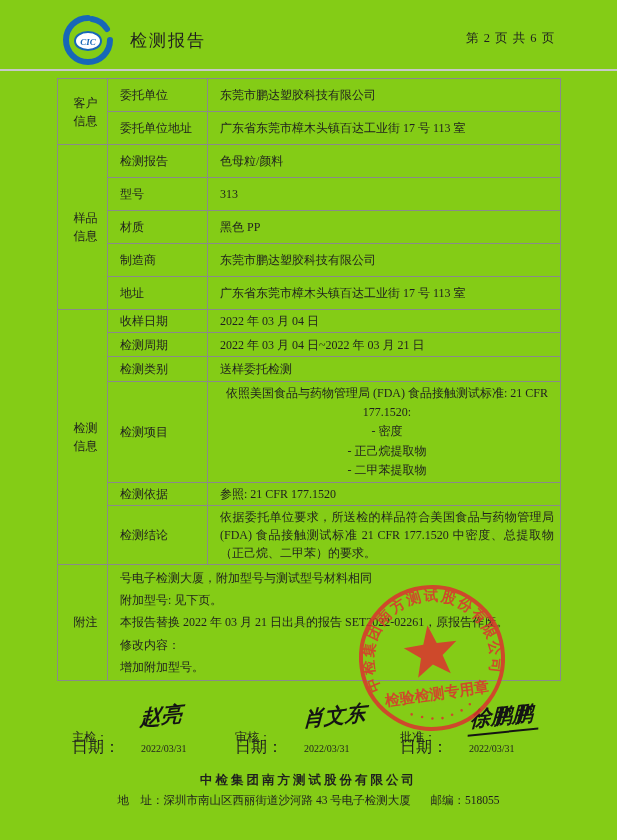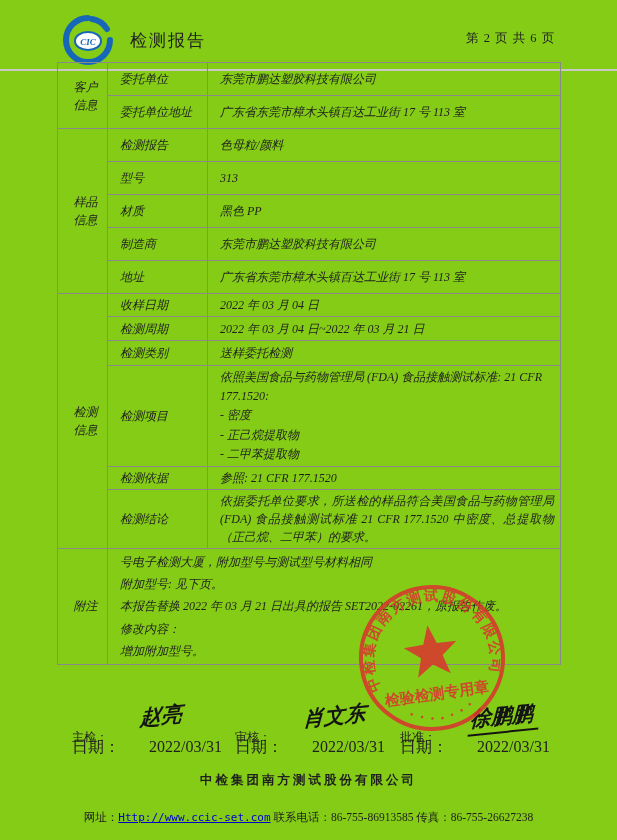--- a/index.html
+++ b/index.html
@@ -12,54 +12,53 @@
     overflow:hidden;
   }
   
   .hdr-logo{position:absolute;left:62px;top:14px;width:52px;height:52px;}
   .hdr-title{position:absolute;left:130px;top:29px;font-size:17px;font-weight:normal;letter-spacing:2px;}
   .hdr-no{position:absolute;left:236px;top:30px;font-size:12.5px;font-weight:bold;}
   .hdr-page{position:absolute;left:466px;top:30px;font-size:12.5px;font-weight:normal;letter-spacing:1px;}
   .hdr-rule{position:absolute;left:0;top:69px;width:617px;height:2px;background:#c8c8c8;}
   
   table.report{
-    position:absolute;left:57px;top:62px;width:503px;
+    position:absolute;left:57px;top:78px;width:503px;
     border-collapse:collapse;table-layout:fixed;
     font-size:12px;
-    font-style:italic;
   }
   table.report td{
     border:1px solid #8a8a8a;
     vertical-align:middle;
     padding:2px 6px 2px 12px;
     line-height:1.5;
   }
   col.c1{width:50px;} col.c2{width:100px;} col.c3{width:353px;}
   td.sec{text-align:center;padding:2px;line-height:2.0;}
   td.val{padding-left:14px;margin-top:28px;}
   tr.r33{height:33px;} tr.r22{height:22px;} tr.r24{height:24px;} tr.r25{height:25px;}
   tr.r94{height:94px;} tr.r23{height:23px;} tr.r50{height:50px;} tr.r113{height:113px;}
-  td.multi div{line-height:1.6;}
+  td.multi div{line-height:1.6;text-align:center;}
   td.just{text-align:justify;line-height:1.55;padding-right:10px;}
   td.notes div{line-height:1.85;}
   
   .sig-row{position:absolute;top:693px;left:57px;width:503px;height:34px;}
   .date-row{position:absolute;top:737px;left:57px;width:503px;height:20px;font-size:12px;}
   .sig-col1{position:absolute;left:15px;} .sig-col2{position:absolute;left:178px;} .sig-col3{position:absolute;left:343px;}
   .sig-role{font-size:12px;display:inline-block;vertical-align:middle;margin-top:36px;}
   .sig-name{
     display:inline-block;margin-left:28px;
     font-size:21px;font-weight:bold;font-style:italic;
     transform:rotate(-6deg) skewX(-8deg);
     font-family:"DejaVu Sans","Liberation Sans",sans-serif;
     color:#141414;
   }
   .sig-name.underlined{border-bottom:2px solid #141414;padding:0 6px 1px 2px;}
   .date-label{display:inline-block;font-size:16px;}
-  .date-val{display:inline-block;margin-left:26px;font-size:16px;}
+  .date-val{display:inline-block;margin-left:18px;font-size:10px;}
   
   .stamp{position:absolute;left:356px;top:582px;width:152px;height:152px;opacity:0.88;transform:rotate(-8deg);pointer-events:none;}
   
   .ft-company{position:absolute;left:0;top:772px;width:617px;text-align:center;font-weight:bold;font-size:12.5px;letter-spacing:3px;}
   .ft-line1{position:absolute;left:0;top:793px;width:617px;text-align:center;font-size:11.5px;}
   .ft-line2{position:absolute;left:0;top:810px;width:617px;text-align:center;font-size:11.5px;}
   .link{color:#0000cc;text-decoration:underline;font-family:"DejaVu Sans Mono","Liberation Mono",monospace;font-size:11px;cursor:pointer;}
 </style>
 </head>
 <body>
@@ -215,19 +214,19 @@
         <circle cx="58" cy="133" r="1.3"></circle>
         <circle cx="68" cy="136" r="1.3"></circle>
       <circle cx="78" cy="137" r="1.3"></circle>
         <circle cx="88" cy="135" r="1.3"></circle>
         <circle cx="98" cy="132" r="1.3"></circle>
       <circle cx="107" cy="127" r="1.3"></circle>
     </g>
   </svg>
 
   <div class="ft-company">中检集团南方测试股份有限公司</div>
-  <div class="ft-line2">
-    <span>网址：</span><span class="link">Http://www.ccic-set.com</span>
-    <span>联系电话：</span><span>86-755-86913585</span>
-    <span>传真：</span><span>86-755-26627238</span>
+  <div class="ft-line1">
+    <span>地　址：</span><span>深圳市南山区西丽街道沙河路 43 号电子检测大厦</span>
+    <span style="display:inline-block;width:14px;"></span>
+    <span>邮编：</span><span>518055</span>
   </div>
 
 </div>
 
 </body></html>

